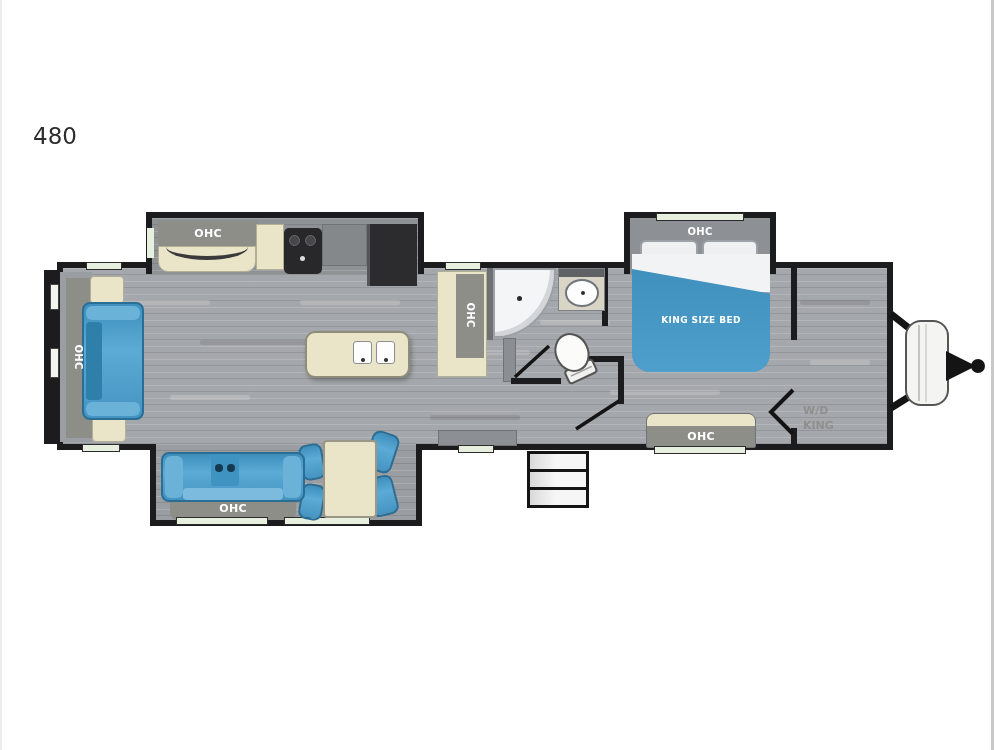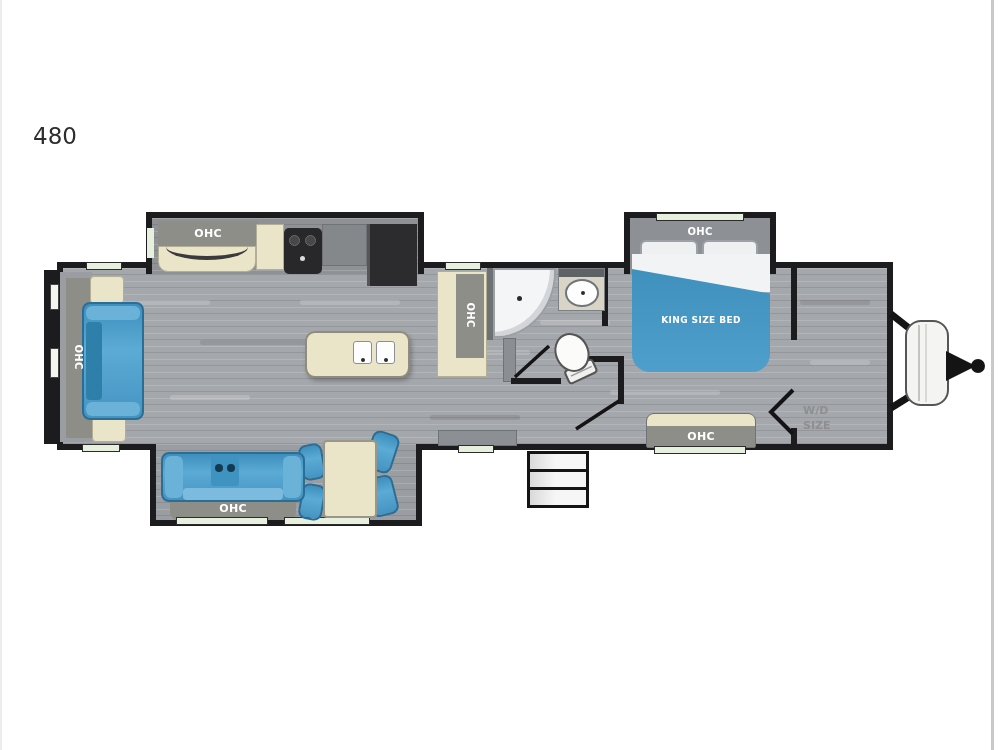--- a/index.html
+++ b/index.html
@@ -150,21 +150,21 @@
   <div class="abs" style="left:646px;top:413px;width:110px;height:35px;background:#8e8e89;border:1px solid #6f7276;border-radius:8px 8px 2px 2px;z-index:4;">
     <div class="abs" style="left:0;top:0;width:108px;height:12px;background:#eae4c9;border-radius:7px 7px 0 0;"></div>
     <div class="lbl" style="margin-top:17px;">OHC</div>
   </div>
   <div class="abs glass" style="left:654px;top:446px;width:92px;height:8px;z-index:5;"></div>
 
   <div class="abs wall" style="left:791px;top:266px;width:6px;height:74px;z-index:4;"></div>
   <div class="abs wall" style="left:791px;top:428px;width:6px;height:22px;z-index:4;"></div>
   <div class="abs" style="left:803px;top:403px;width:64px;font-size:11px;font-weight:bold;color:#8f8f8f;line-height:15px;z-index:6;">
     <div>W/D</div>
-    <div>SIZE</div>
+    <div>KING</div>
   </div>
 
   <svg width="1000" height="750" viewBox="0 0 1000 750" style="z-index:8;pointer-events:none;">
     <g>
       <line x1="515" y1="377" x2="549" y2="346" stroke="#141414" stroke-width="3.5"></line>
     </g>
     <g>
       <line x1="619" y1="401" x2="576" y2="429" stroke="#141414" stroke-width="3.5"></line>
     </g>
     <g>

